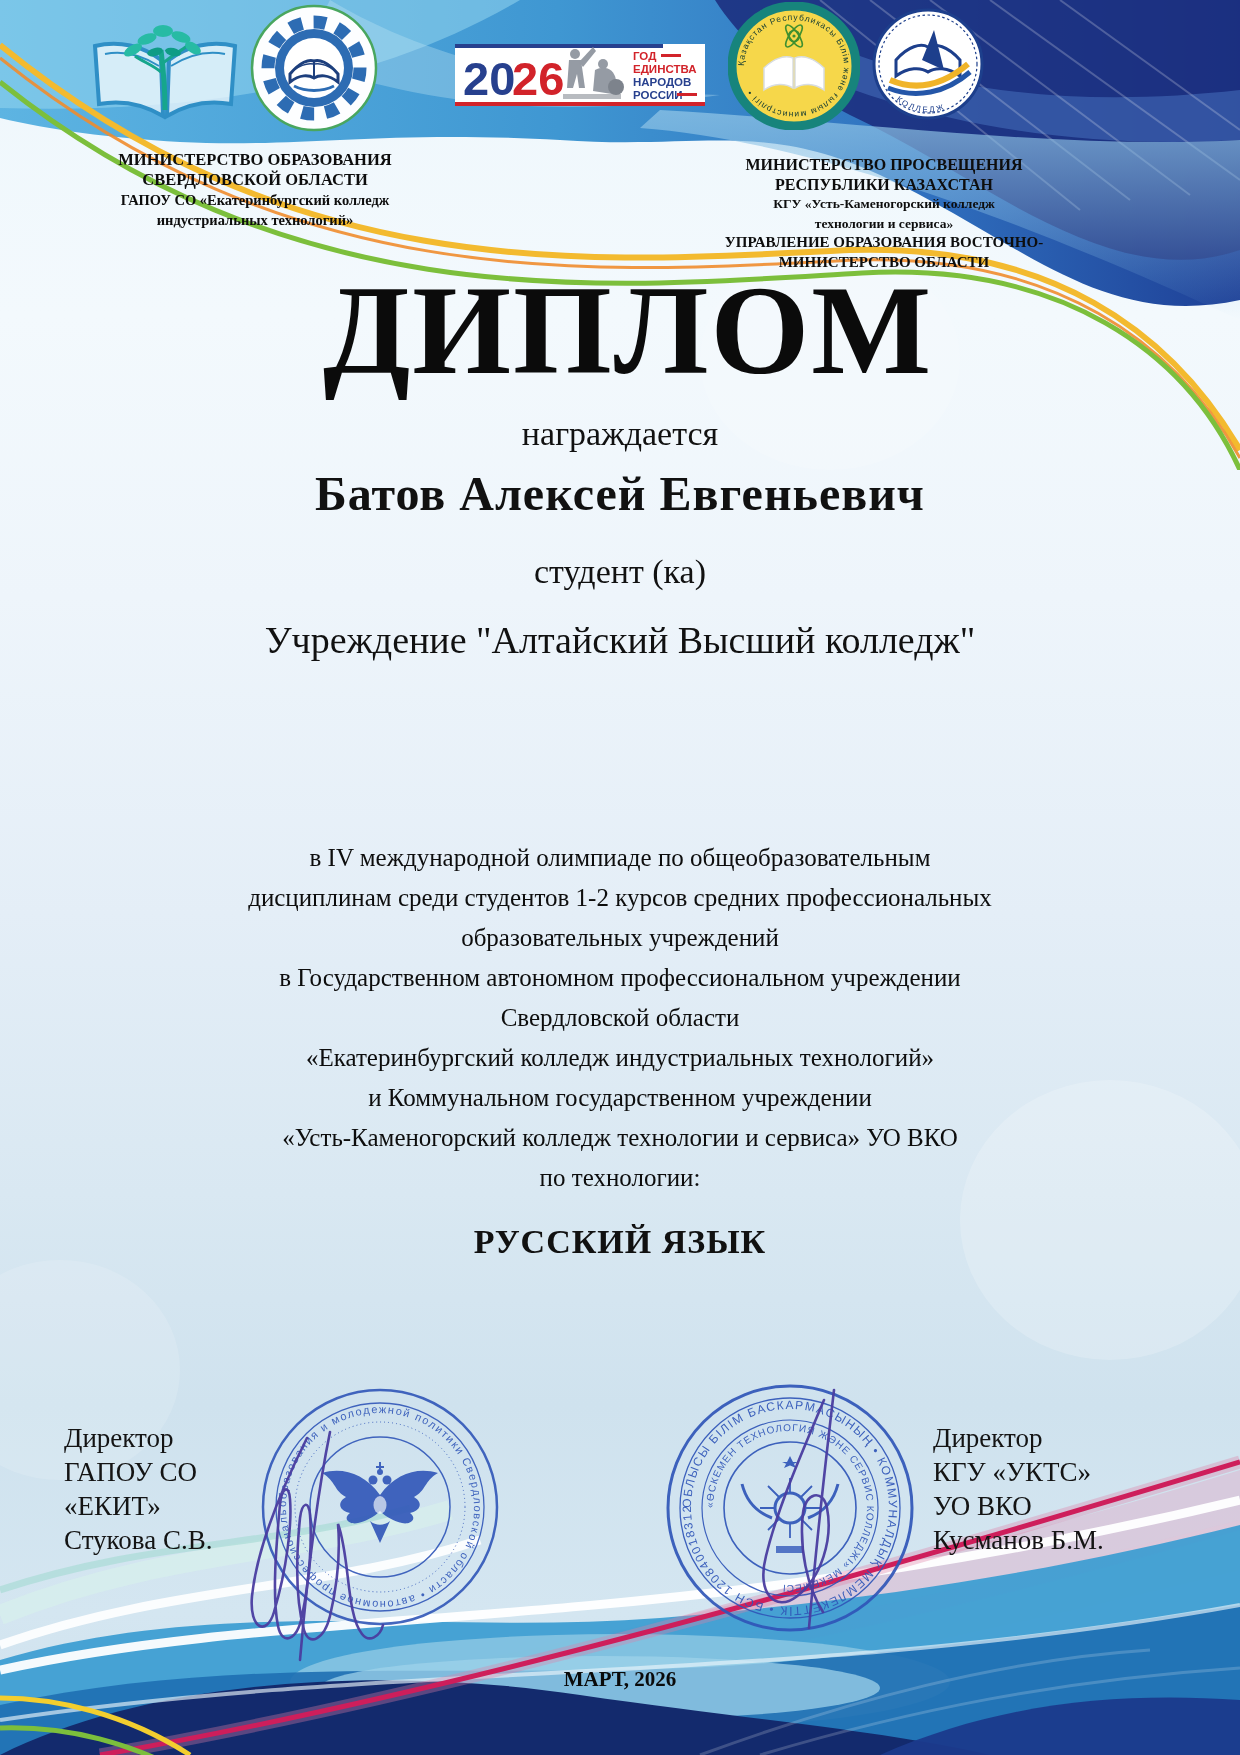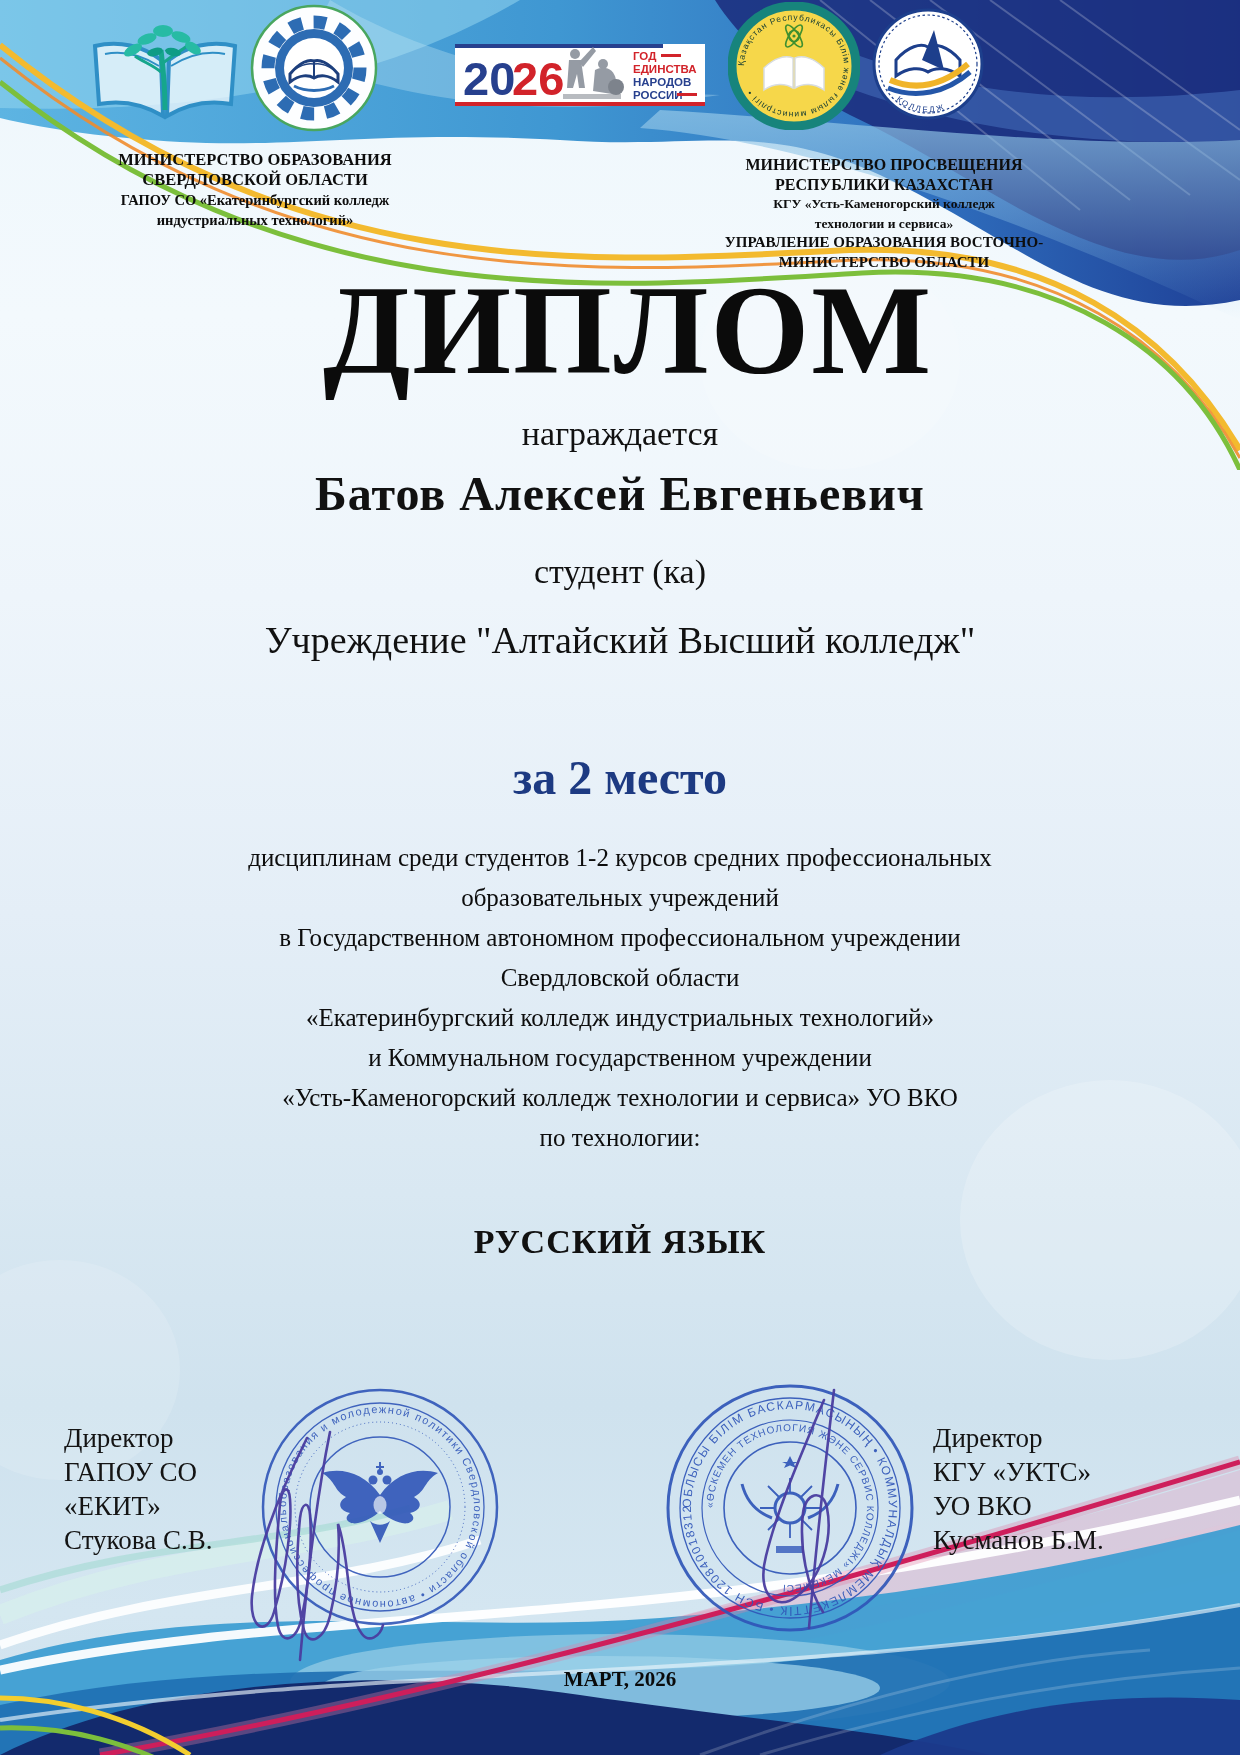--- a/index.html
+++ b/index.html
@@ -183,23 +183,23 @@
 
   <div class="soft-circle" style="left:700px;top:250px;width:260px;height:220px;opacity:.35;"></div>
   <div class="soft-circle" style="left:960px;top:1080px;width:300px;height:280px;opacity:.5;"></div>
   <div class="soft-circle" style="left:-60px;top:1260px;width:240px;height:220px;opacity:.35;"></div>
 
   <div class="abs ctr title z20">ДИПЛОМ</div>
   <div class="abs ctr awarded z20">награждается</div>
   <div class="abs ctr recipient z20">Батов Алексей Евгеньевич</div>
   <div class="abs ctr student z20">студент (ка)</div>
   <div class="abs ctr institution z20">Учреждение "Алтайский Высший колледж"</div>
-  <div class="abs ctr award z20">за 2 место</div>
 
   <div class="abs ctr descr z20">
+    <div>в IV международной олимпиаде по общеобразовательным</div>
     <div>дисциплинам среди студентов 1-2 курсов средних профессиональных</div>
     <div>образовательных учреждений</div>
     <div>в Государственном автономном профессиональном учреждении</div>
     <div>Свердловской области</div>
     <div>«Екатеринбургский колледж индустриальных технологий»</div>
     <div>и Коммунальном государственном учреждении</div>
     <div>«Усть-Каменогорский колледж технологии и сервиса» УО ВКО</div>
     <div>по технологии:</div>
   </div>
 

